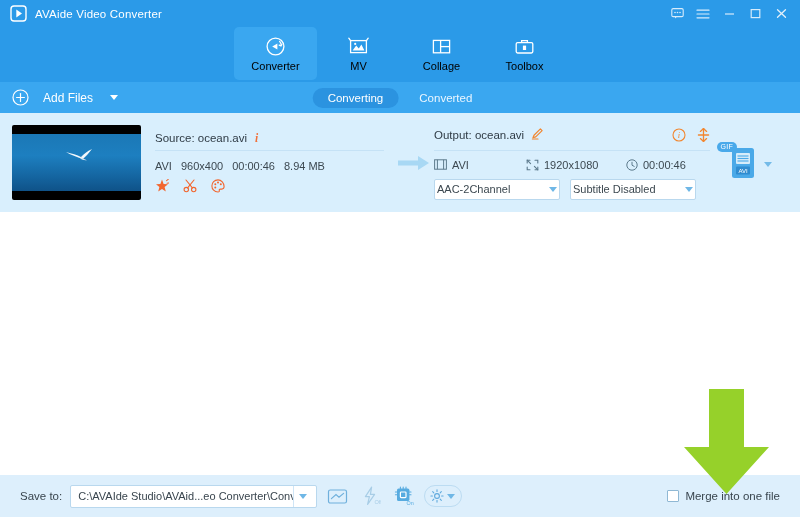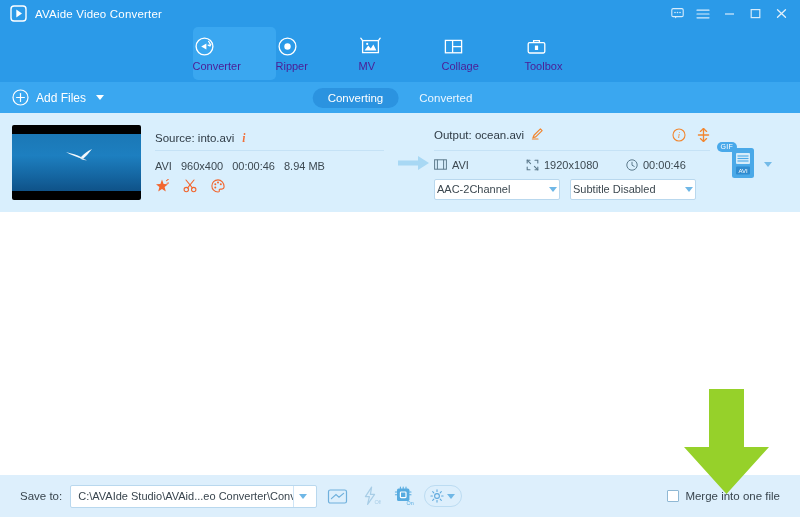--- a/index.html
+++ b/index.html
@@ -39,36 +39,36 @@
 
   
   .navbar {
     height: 55px; background: #2b9ae8; flex: 0 0 55px;
     display: flex; align-items: flex-start; justify-content: center;
     position: relative;
   }
   .nav-tabs { display: flex; align-items: stretch; height: 53px; }
   .nav-tab {
     width: 83px; height: 53px; display: flex; flex-direction: column;
-    align-items: flex-start; justify-content: center; gap: 3px;
-    cursor: pointer; border-radius: 5px; color: #4c1d95;
+    align-items: center; justify-content: center; gap: 3px;
+    cursor: pointer; border-radius: 5px; color: #000000;
   }
   .nav-tab.active { background: #3aa7f0; }
   .nav-tab .nav-ico { height: 22px; display: flex; align-items: center; }
   .nav-tab .nav-ico svg { display: block; }
   .nav-label { font-size: 11px; line-height: 1; }
 
   
   .toolbar {
     height: 31px; flex: 0 0 31px; background: #3aa7f0;
     display: flex; align-items: center; padding: 0 12px;
     position: relative;
   }
   .add-files {
-    display: flex; align-items: center; gap: 7px; cursor: pointer;
+    display: flex; align-items: center; gap: 14px; cursor: pointer;
     color: #ffffff;
   }
   .add-files .plus-ico svg { display: block; }
   .add-files-label { font-size: 12px; }
   .caret-down {
     width: 0; height: 0; border-left: 4.5px solid transparent;
     border-right: 4.5px solid transparent; border-top: 5px solid #ffffff;
     margin-left: 3px;
   }
   .seg-group {
@@ -305,29 +305,20 @@
           <svg width="23" height="23" viewBox="0 0 23 23">
             <circle cx="11.5" cy="11.5" r="8.4" fill="none" stroke="#ffffff" stroke-width="1.3"></circle>
             <path d="M8.2 11.5 L13.4 8.4 L13.4 14.6 Z" fill="#ffffff"></path>
             <path d="M15.6 6.4 a7.6 7.6 0 0 1 1.6 3.2" fill="none" stroke="#ffffff" stroke-width="1.3" stroke-linecap="round"></path>
             <path d="M17.9 9.2 l-0.9 1.8 -1.8 -0.9" fill="none" stroke="#ffffff" stroke-width="1.3" stroke-linecap="round" stroke-linejoin="round"></path>
           </svg>
         </span>
         <span class="nav-label">Converter</span>
       </div>
 
-      <div class="nav-tab">
-        <span class="nav-ico">
-          <svg width="23" height="23" viewBox="0 0 23 23">
-            <circle cx="11.5" cy="11.5" r="8.4" fill="none" stroke="#ffffff" stroke-width="1.3"></circle>
-            <circle cx="11.5" cy="11.5" r="3.2" fill="#ffffff"></circle>
-          </svg>
-        </span>
-        <span class="nav-label">Ripper</span>
-      </div>
 
       <div class="nav-tab">
         <span class="nav-ico">
           <svg width="23" height="23" viewBox="0 0 23 23">
             <rect x="3.6" y="5.6" width="15.8" height="12" fill="none" stroke="#ffffff" stroke-width="1.3"></rect>
             <path d="M5.6 15.4 L9.2 10.6 L11.8 13.6 L14.4 9.6 L17.4 15.4 Z" fill="#ffffff"></path>
             <circle cx="8.2" cy="8.9" r="1.1" fill="#ffffff"></circle>
             <line x1="3.6" y1="5.6" x2="1.8" y2="3.2" stroke="#ffffff" stroke-width="1.3" stroke-linecap="round"></line>
             <line x1="19.4" y1="5.6" x2="21.2" y2="3.2" stroke="#ffffff" stroke-width="1.3" stroke-linecap="round"></line>
           </svg>
@@ -385,21 +376,21 @@
     <div class="thumb">
       <div class="thumb-water"></div>
       <svg class="thumb-bird" viewBox="0 0 34 14">
         <path d="M1 4 C7 5.5, 12 7, 16 9 C19 6, 22 3, 27 1 C24 5, 21 8, 18 11 C13 9.5, 6 7, 1 4 Z" fill="#f2f7fb"></path>
         <path d="M16 9 C18 10.5, 20 11.6, 22 12.2 C19.5 12.6, 17 12, 15.4 10.6 Z" fill="#dbe8f2"></path>
       </svg>
     </div>
 
     <div class="src-pane">
       <div class="src-top">
-        <span class="src-name">Source: into.avi</span>
+        <span class="src-name">Source: ocean.avi</span>
         <span class="info-i">i</span>
       </div>
       <div class="src-meta">
         <span>AVI</span>
         <span>960x400</span>
         <span>00:00:46</span>
         <span>8.94 MB</span>
       </div>
       <div class="edit-icons">
         <span class="eico">

